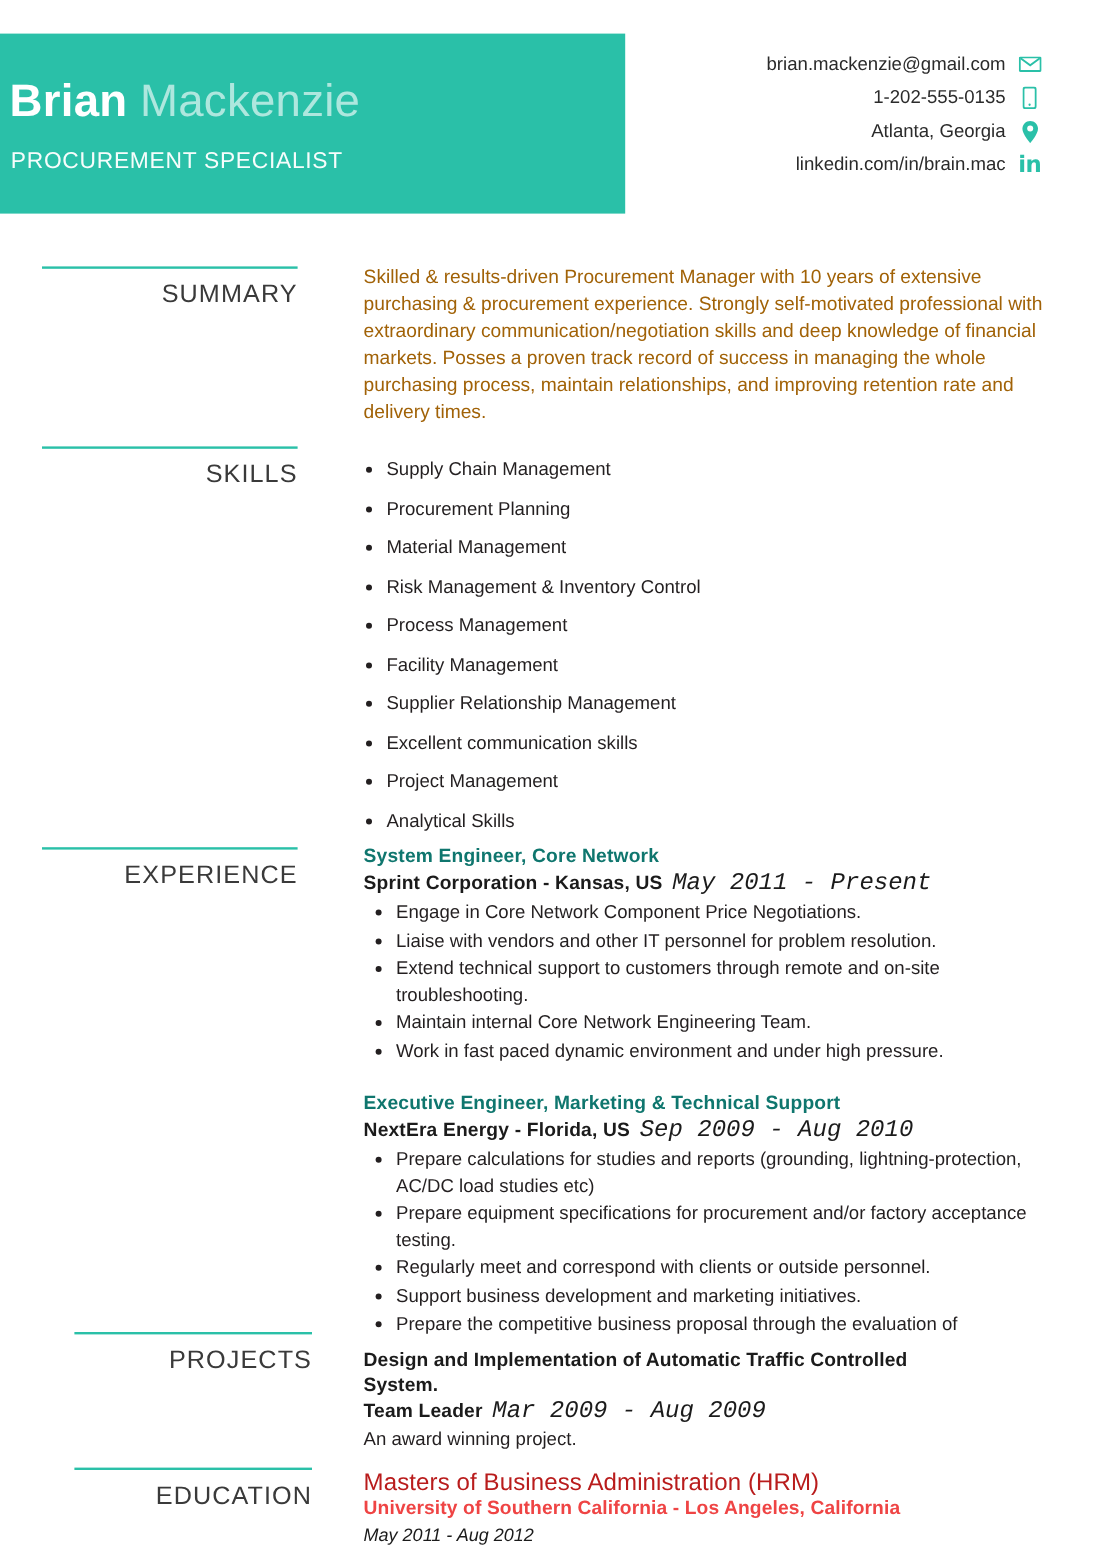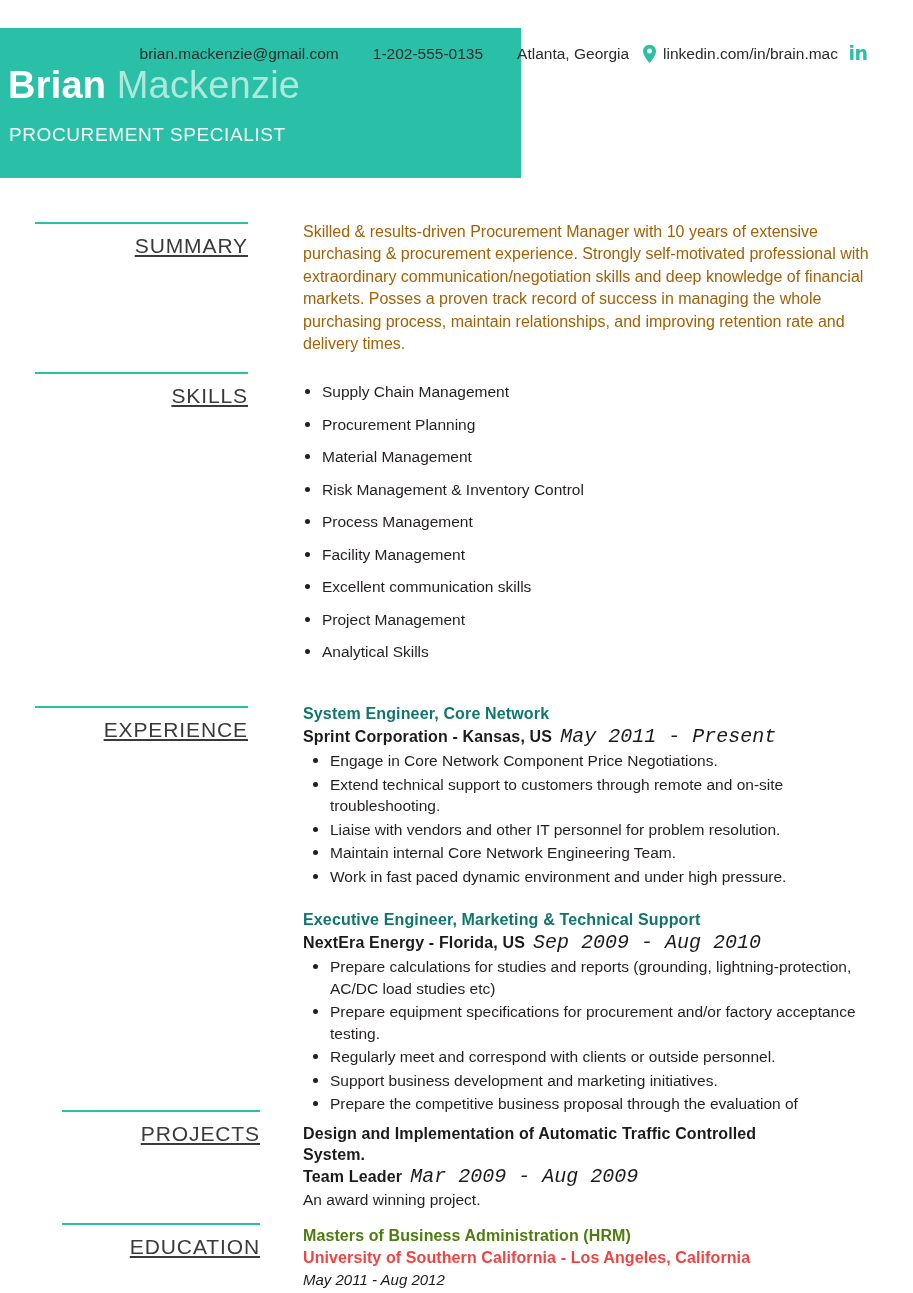--- a/index.html
+++ b/index.html
@@ -37,21 +37,21 @@
     color: rgba(255,255,255,.96);
     font-weight: 400;
     white-space: nowrap;
   }
 
   
   .contact {
     position: absolute;
     right: 44px; top: 41px;
     display: flex;
-    flex-direction: row;
+    flex-direction: column;
     align-items: flex-end;
     gap: 3px;
   }
   .contact-row {
     display: flex;
     align-items: center;
     justify-content: flex-end;
     height: 25px;
   }
   .contact-text {
@@ -98,21 +98,20 @@
   .rule-b { left: 62px; width: 198px; }
   .sec-label {
     position: absolute;
     top: 12px;
     right: 14px;
     font-size: 21px;
     letter-spacing: .9px;
     color: #3a3a3a;
     font-weight: 400;
     white-space: nowrap;
-    text-decoration: underline;
   }
   .label-b { right: 2px; }
   .sec-body {
     position: absolute;
     left: 303px;
     top: 0;
     width: 576px;
   }
 
   
@@ -183,25 +182,25 @@
     color: #1b1b1b;
     width: 500px;
   }
   .proj-note {
     font-size: 15.5px;
     line-height: 22px;
     color: #231f20;
     margin-top: 1px;
   }
   .edu-degree {
-    font-size: 16px;
-    font-weight: 700;
+    font-size: 20px;
+    font-weight: 400;
     line-height: 22px;
     letter-spacing: .1px;
-    color: #4d7c0f;
+    color: #b91c1c;
   }
   .edu-school {
     font-size: 16px;
     font-weight: 700;
     line-height: 22px;
     letter-spacing: .1px;
     color: #ef4444;
   }
   .edu-dates {
     font-size: 15px;
@@ -274,20 +273,21 @@
       <div class="sec-label">SKILLS</div>
     </div>
     <div class="sec-body" style="top:9px; left:302px;">
       <ul class="bullets skills-list">
         <li>Supply Chain Management</li>
         <li>Procurement Planning</li>
         <li>Material Management</li>
         <li>Risk Management &amp; Inventory Control</li>
         <li>Process Management</li>
         <li>Facility Management</li>
+        <li>Supplier Relationship Management</li>
         <li>Excellent communication skills</li>
         <li>Project Management</li>
         <li>Analytical Skills</li>
       </ul>
     </div>
   </div>
 
   <div class="section" style="top:706px;">
     <div class="sec-label-col">
       <div class="sec-rule rule-a"></div>
@@ -295,22 +295,22 @@
     </div>
     <div class="sec-body" style="top:-3px;">
 
       <div class="job">
         <div class="job-role">System Engineer, Core Network</div>
         <div class="job-meta">
           <span class="job-org">Sprint Corporation - Kansas, US</span><span class="job-dates">May 2011 - Present</span>
         </div>
         <ul class="bullets duty-list">
           <li>Engage in Core Network Component Price Negotiations.</li>
+          <li>Liaise with vendors and other IT personnel for problem resolution.</li>
           <li>Extend technical support to customers through remote and on-site troubleshooting.</li>
-          <li>Liaise with vendors and other IT personnel for problem resolution.</li>
           <li>Maintain internal Core Network Engineering Team.</li>
           <li>Work in fast paced dynamic environment and under high pressure.</li>
         </ul>
       </div>
 
       <div class="job">
         <div class="job-role">Executive Engineer, Marketing &amp; Technical Support</div>
         <div class="job-meta">
           <span class="job-org">NextEra Energy - Florida, US</span><span class="job-dates">Sep 2009 - Aug 2010</span>
         </div>

